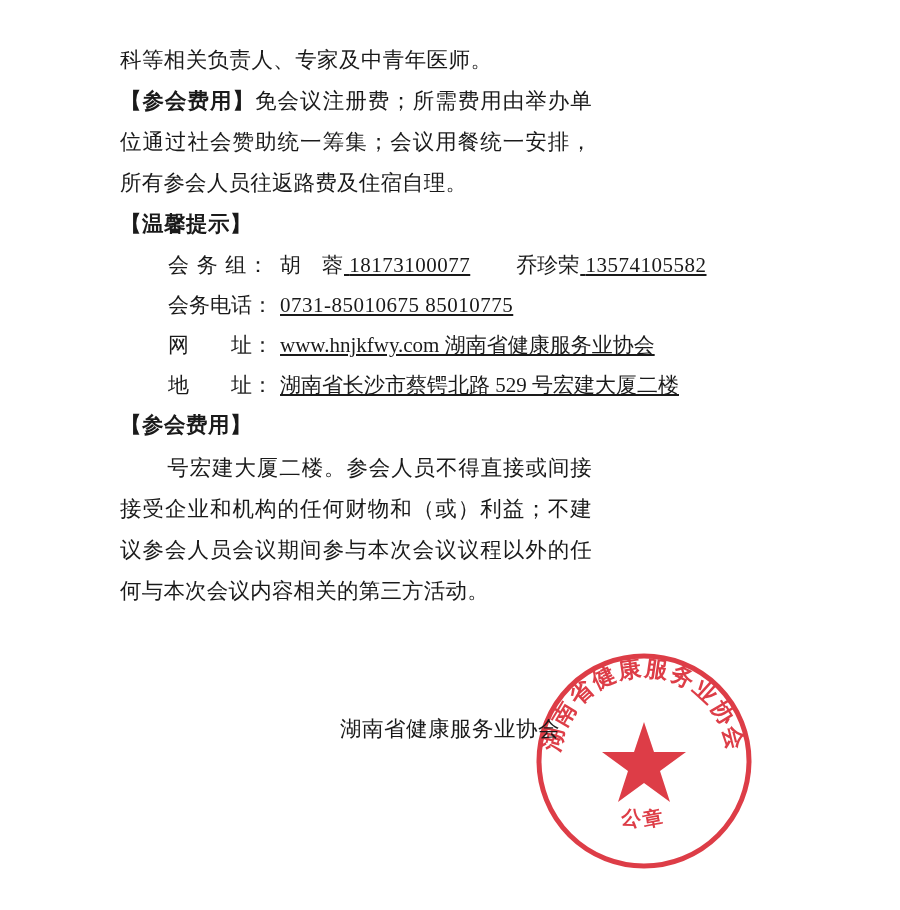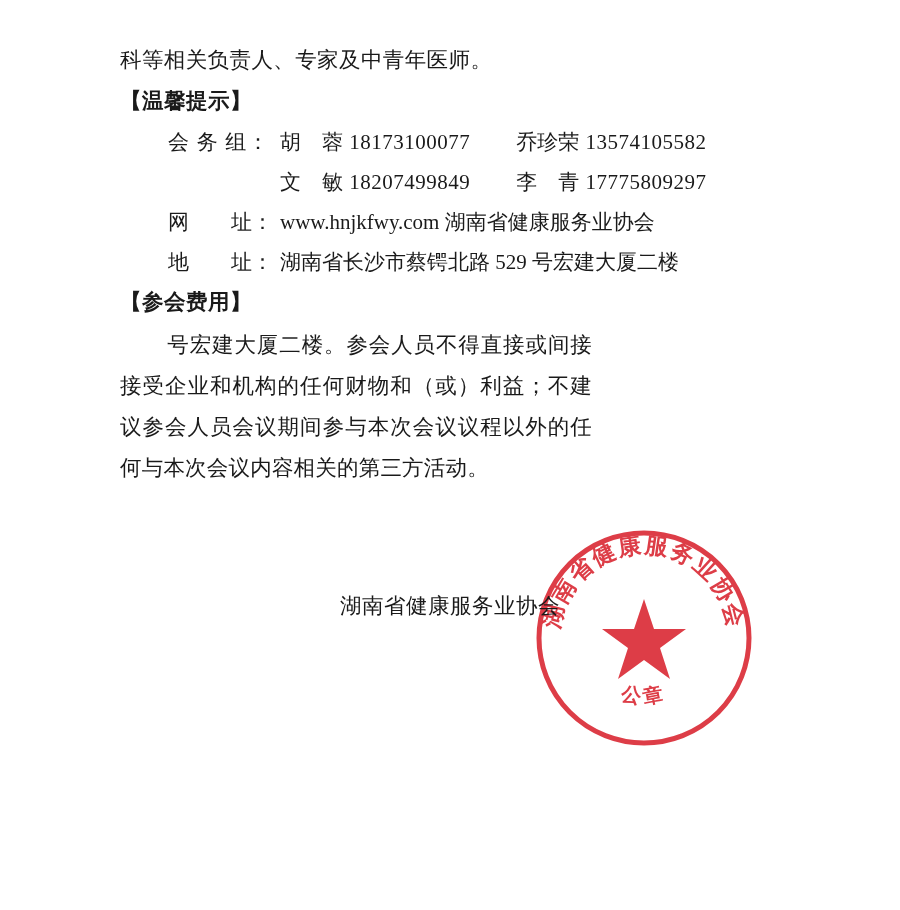--- a/index.html
+++ b/index.html
@@ -41,20 +41,21 @@
     font-weight: bold;
   }
   .section-head {
     font-size: 21.5px;
     line-height: 41px;
     font-weight: bold;
     letter-spacing: 0.5px;
   }
   .contact-block {
     margin-left: 48px;
+    text-decoration: underline;
   }
   .contact-row {
     font-size: 21px;
     line-height: 40px;
     white-space: nowrap;
   }
   .lbl {
     display: inline-block;
     width: 112px;
   }
@@ -115,33 +116,36 @@
     display: block;
   }
 </style>
 </head>
 <body>
 
 <div class="page">
 
   <div class="line">科等相关负责人、专家及中青年医师。</div>
 
+  <div class="para">
+    <span class="bold-head">【参会费用】</span><span>免会议注册费；所需费用由举办单位通过社会赞助统一筹集；会议用餐统一安排，所有参会人员往返路费及住宿自理。</span>
+  </div>
 
   <div class="section-head">【温馨提示】</div>
 
   <div class="contact-block">
 
     <div class="contact-row">
       <span class="lbl spaced">会 务 组：</span><span class="name-cell">胡　蓉</span>&nbsp;<span class="mono-num">18173100077</span><span class="gap-col"></span><span class="name-cell">乔珍荣</span>&nbsp;<span class="mono-num">13574105582</span>
     </div>
 
+
     <div class="contact-row">
-      <span class="lbl spaced"></span><span class="name-cell">文　敏</span>&nbsp;<span class="mono-num">18207499849</span><span class="gap-col"></span><span class="name-cell">李　青</span>&nbsp;<span class="mono-num">17775809297</span>
+      <span class="lbl-wide">会务电话：</span><span class="mono-num">0731-85010675 85010775</span>
     </div>
-
 
     <div class="contact-row">
       <span class="lbl-wide">网　　址：</span><span>www.hnjkfwy.com 湖南省健康服务业协会</span>
     </div>
 
     <div class="contact-row">
       <span class="lbl-wide">地　　址：</span><span>湖南省长沙市蔡锷北路 529 号宏建大厦二楼</span>
     </div>
 
   </div>

